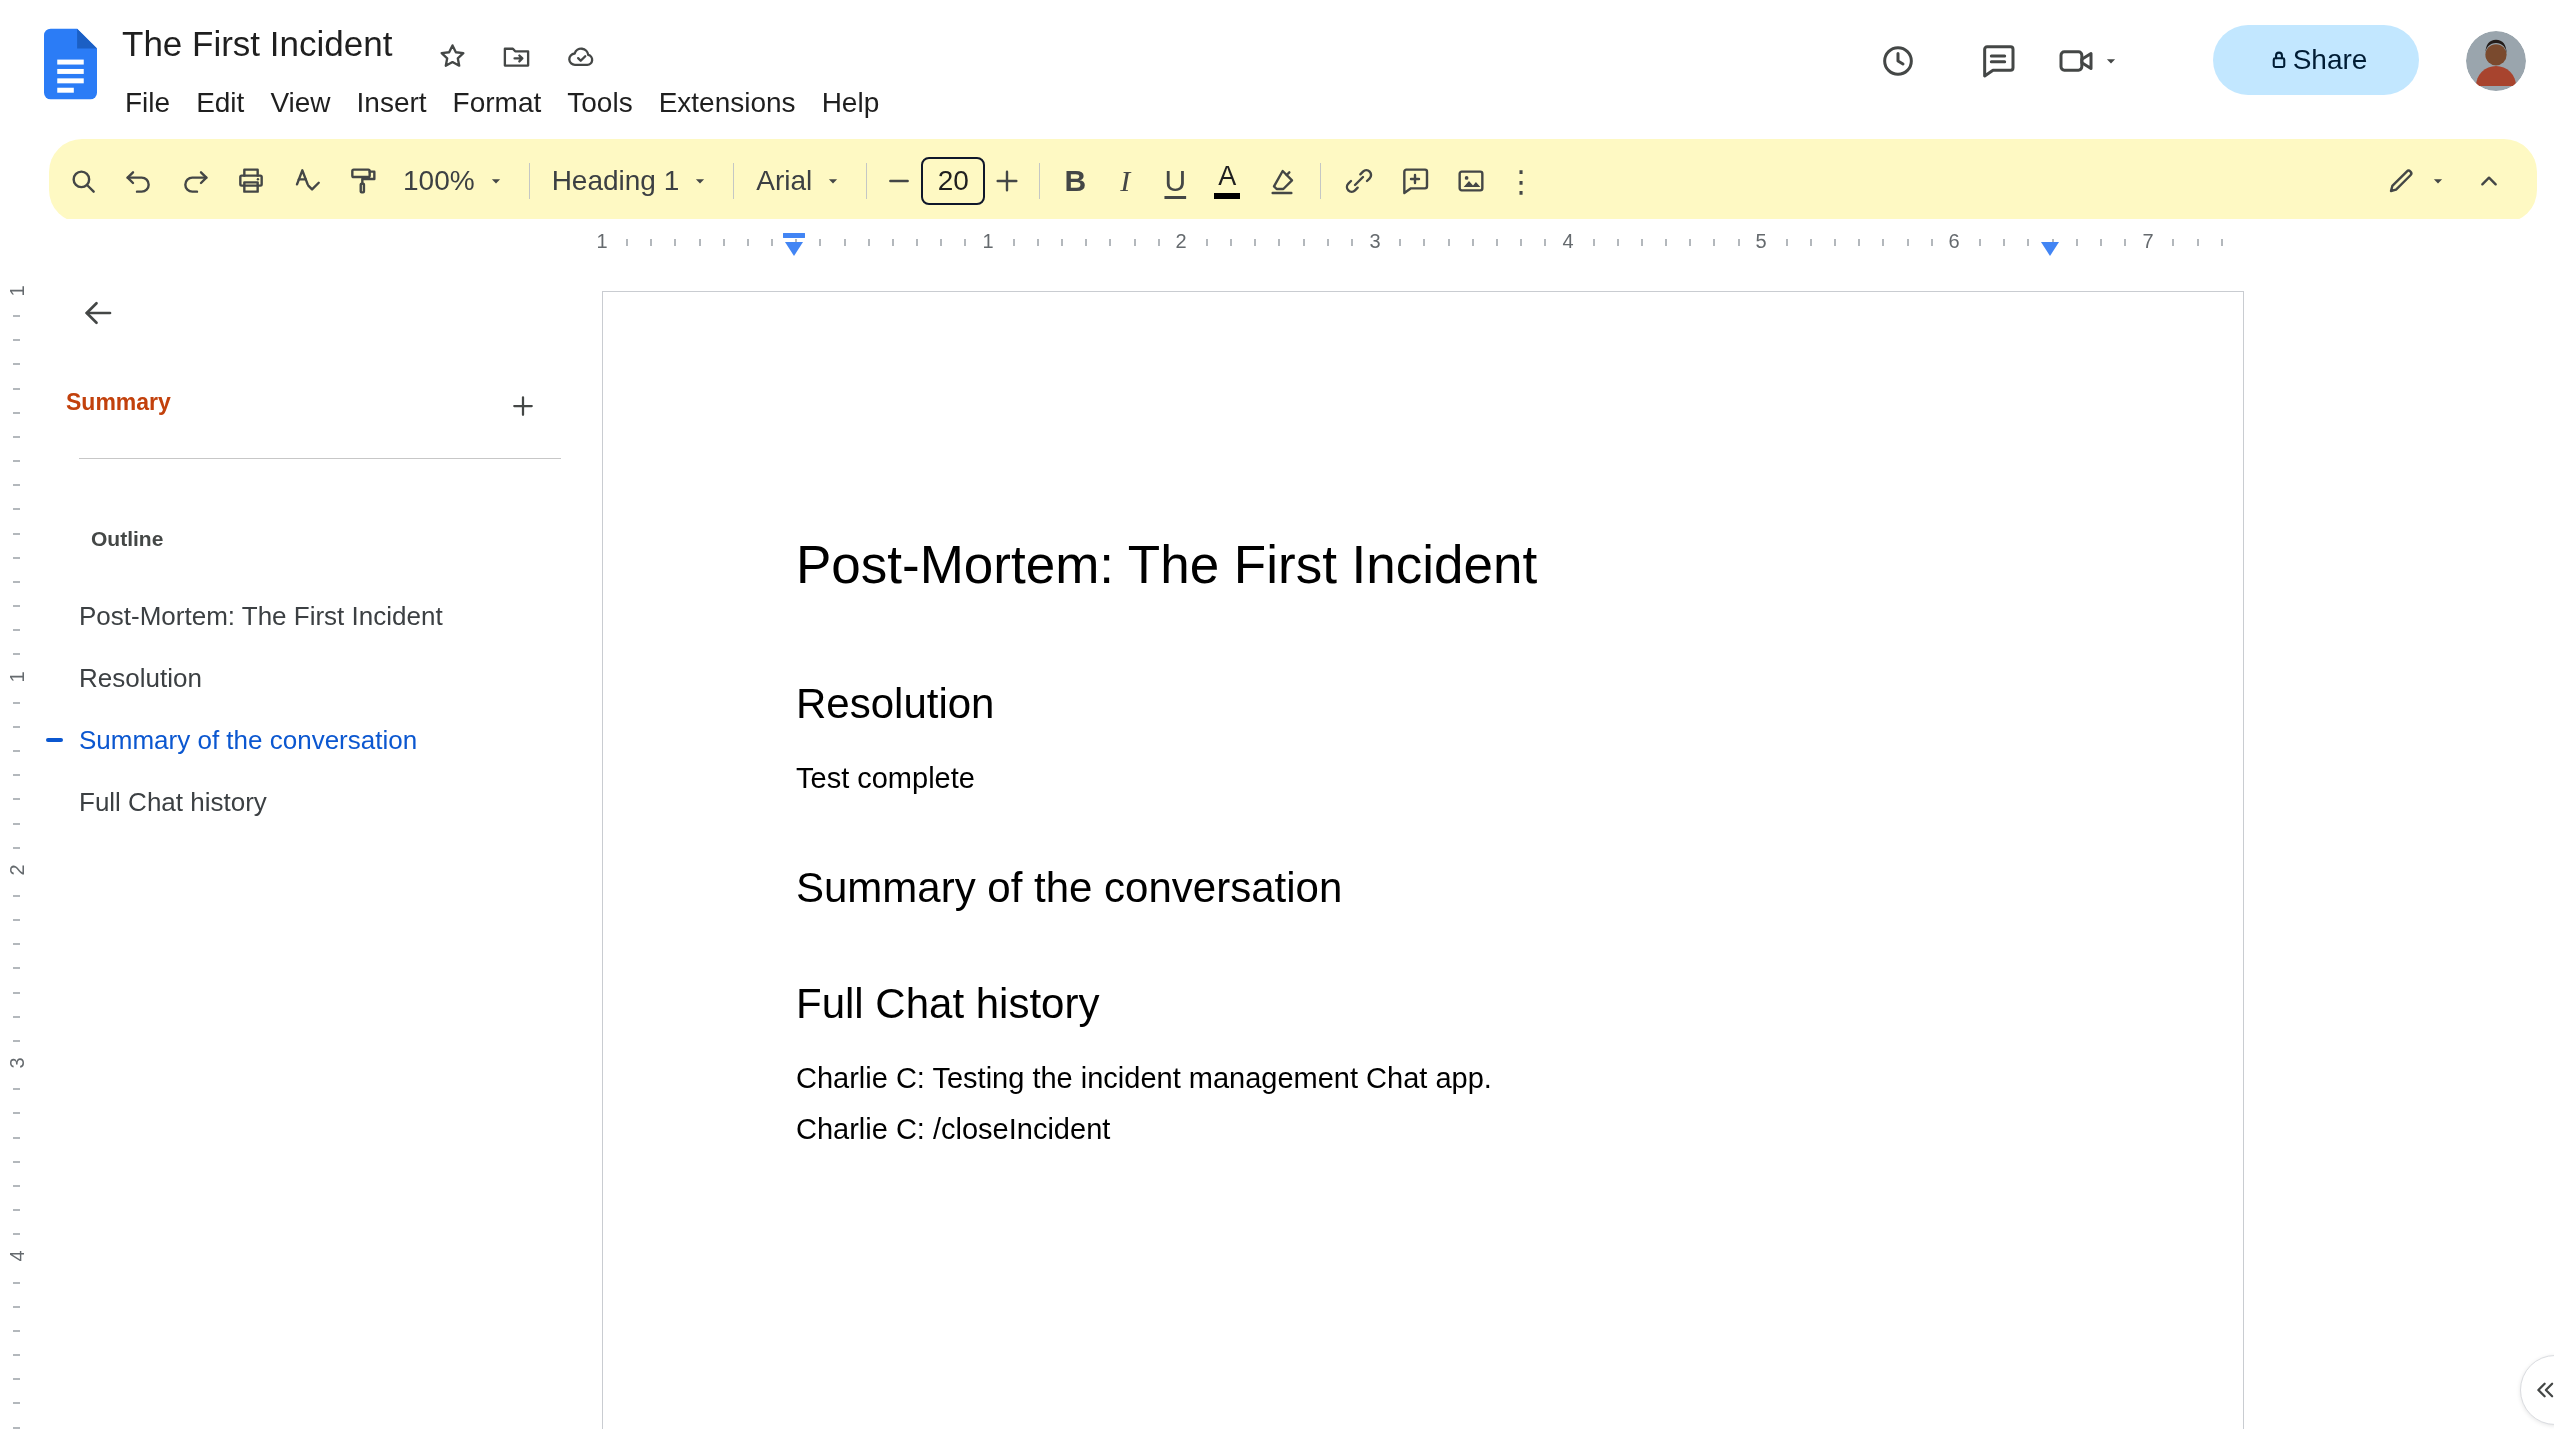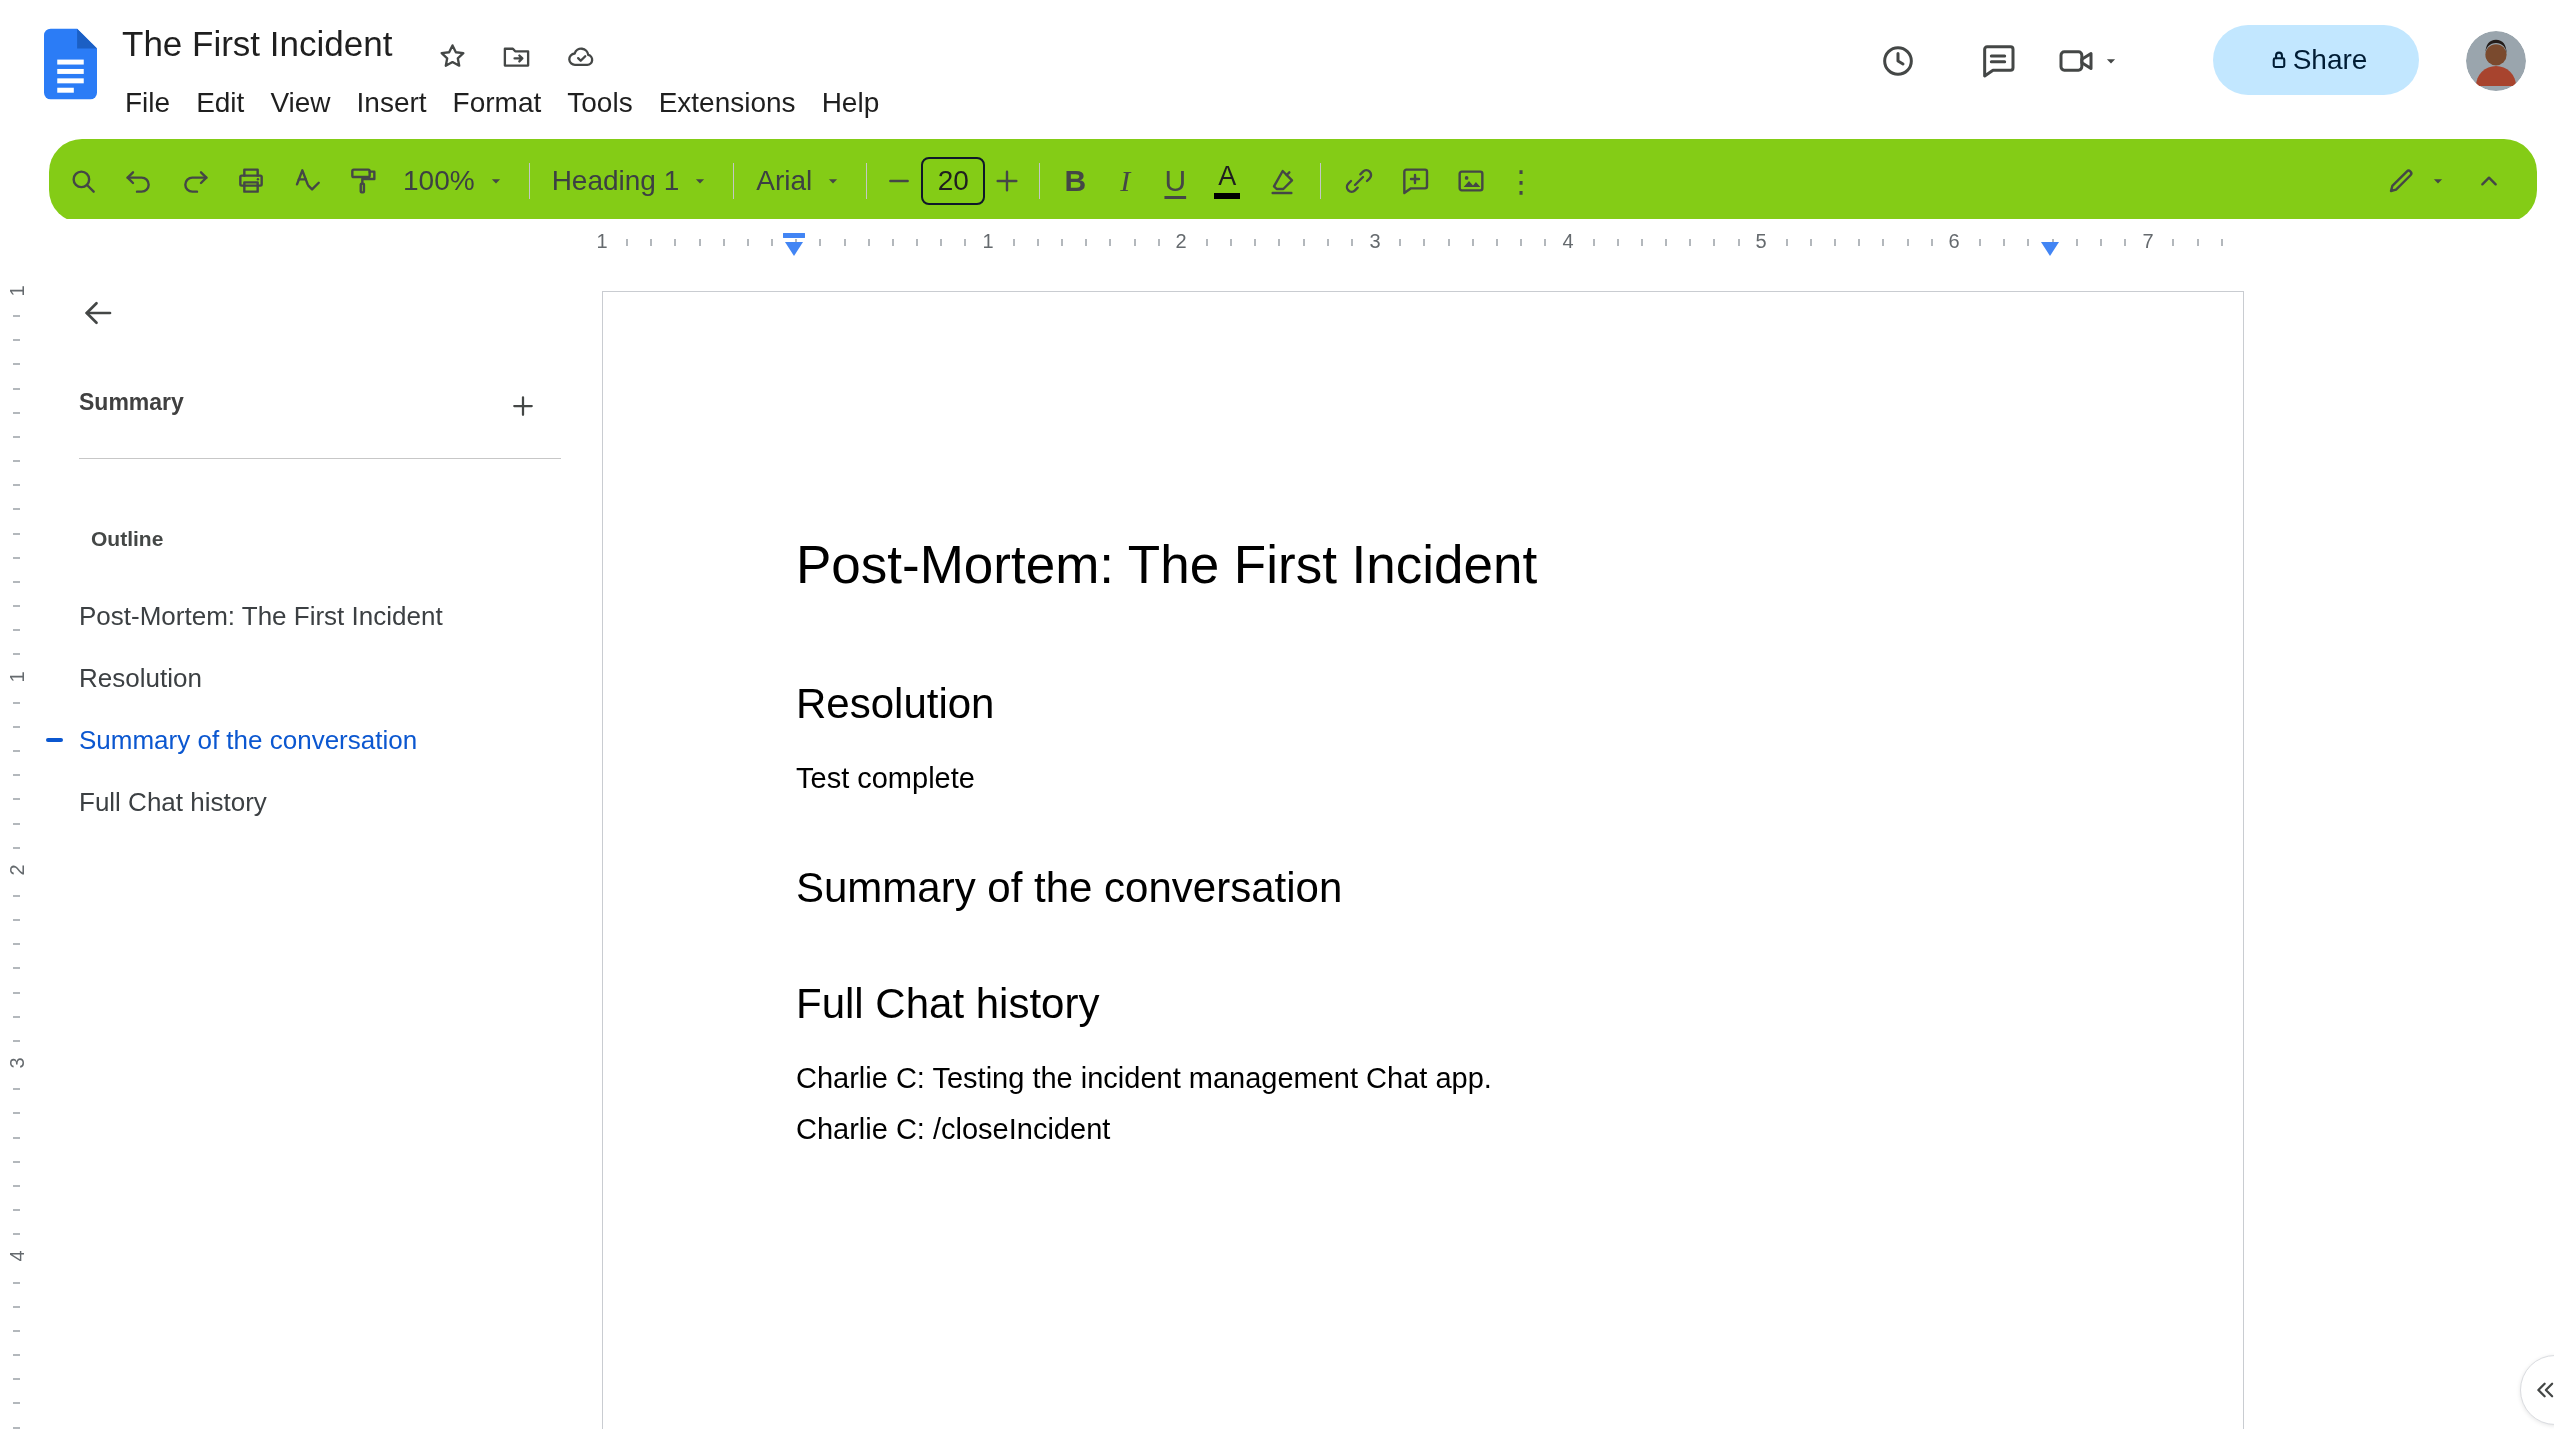--- a/index.html
+++ b/index.html
@@ -21,21 +21,21 @@
   .hdr-right-btn svg{width:40px;height:40px;}
   .cam-group{position:absolute;left:2056px;top:32px;height:58px;display:flex;align-items:center;gap:4px;}
   .cam-group svg.main{width:40px;height:40px;}
   .share-btn{position:absolute;left:2213px;top:25px;width:206px;height:70px;border-radius:35px;background:#c2e7ff;
              display:flex;align-items:center;justify-content:center;gap:0;cursor:pointer;}
   .share-btn .lock{width:28px;height:28px;stroke:#001d35;}
   .share-btn span{font-size:28px;font-weight:500;color:#001d35;}
   .avatar-btn{position:absolute;left:2466px;top:31px;width:60px;height:60px;border-radius:50%;overflow:hidden;cursor:pointer;}
 
   
-  .toolbar{position:absolute;left:49px;top:139px;width:2488px;height:84px;background:#84cc16;border-radius:33px;
+  .toolbar{position:absolute;left:49px;top:139px;width:2488px;height:84px;background:#fef9c3;border-radius:33px;
            display:flex;align-items:center;box-sizing:border-box;padding:0 20px 0 6px;}
   .tb-btn{width:56px;height:56px;border-radius:50%;display:flex;align-items:center;justify-content:center;flex:0 0 auto;cursor:pointer;}
   .tb-btn svg{width:32px;height:32px;}
   .tb-sep{width:1px;height:36px;background:#c4c7c5;margin:0 10px;flex:0 0 auto;}
   .tb-select{display:flex;align-items:center;gap:10px;height:56px;padding:0 12px;border-radius:8px;flex:0 0 auto;cursor:pointer;}
   .tb-select .lbl{font-size:28px;color:#3c4043;white-space:nowrap;}
   .size-box{width:60px;height:44px;border:2px solid #0f172a;border-radius:8px;display:flex;align-items:center;
             justify-content:center;font-size:28px;color:#1f1f1f;background:transparent;flex:0 0 auto;cursor:text;}
   .fmt-b{font-size:30px;font-weight:700;color:#444746;}
   .fmt-i{font-size:30px;font-style:italic;font-family:"Liberation Serif","DejaVu Serif",serif;color:#444746;}
@@ -55,21 +55,21 @@
   .firstline-bar{position:absolute;width:22px;height:5px;background:#4285f4;border-radius:1px;cursor:ew-resize;}
   .vruler-ticks{position:absolute;left:13px;top:291px;width:7px;height:1138px;opacity:.75;
         background:repeating-linear-gradient(to bottom,#9aa0a6 0 2px,transparent 2px 24.16px);}
   .vr-label{position:absolute;left:0;width:33px;height:26px;display:flex;align-items:center;justify-content:center;
         transform:rotate(-90deg);font-size:20px;color:#656a6e;background:#fff;}
 
   
   .back-btn{position:absolute;left:62px;top:277px;width:72px;height:72px;border-radius:50%;
             display:flex;align-items:center;justify-content:center;cursor:pointer;}
   .back-btn svg{width:36px;height:36px;}
-  .summary-title{position:absolute;left:79px;top:389px;font-size:23px;font-weight:700;color:#404040;}
+  .summary-title{position:absolute;left:66px;top:389px;font-size:23px;font-weight:700;color:#c2410c;}
   .add-summary{position:absolute;left:494px;top:377px;width:58px;height:58px;border-radius:50%;
                display:flex;align-items:center;justify-content:center;cursor:pointer;}
   .add-summary svg{width:30px;height:30px;}
   .sidebar-divider{position:absolute;left:79px;top:458px;width:482px;height:1px;background:#c7c7c7;}
   .outline-title{position:absolute;left:91px;top:527px;font-size:21px;font-weight:700;color:#444746;}
   .outline-list{position:absolute;left:0;top:585px;width:600px;}
   .outline-item{position:relative;padding:14px 24px 14px 79px;font-size:26px;line-height:34px;color:#3c4043;
                 cursor:pointer;white-space:nowrap;}
   .outline-item.active{color:#0b57d0;font-weight:500;}
   .active-dash{position:absolute;left:46px;top:50%;margin-top:-2px;width:17px;height:4px;background:#0b57d0;border-radius:2px;}

